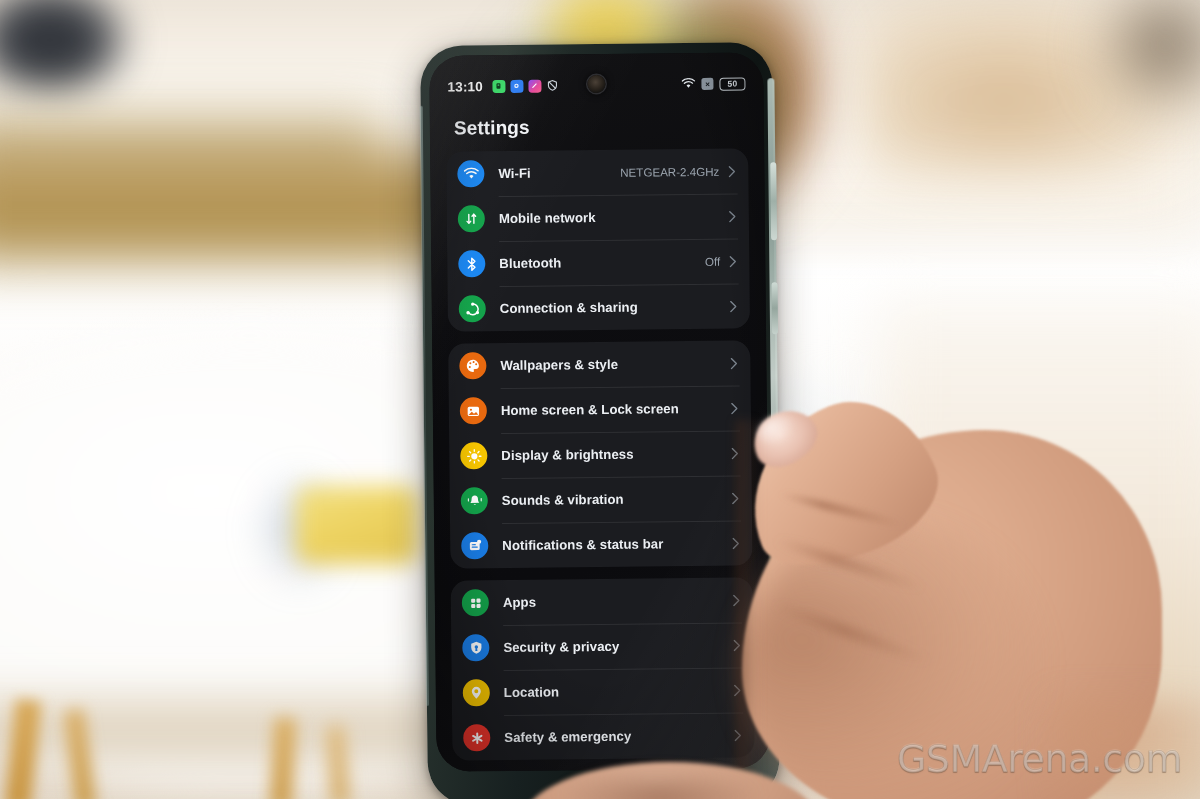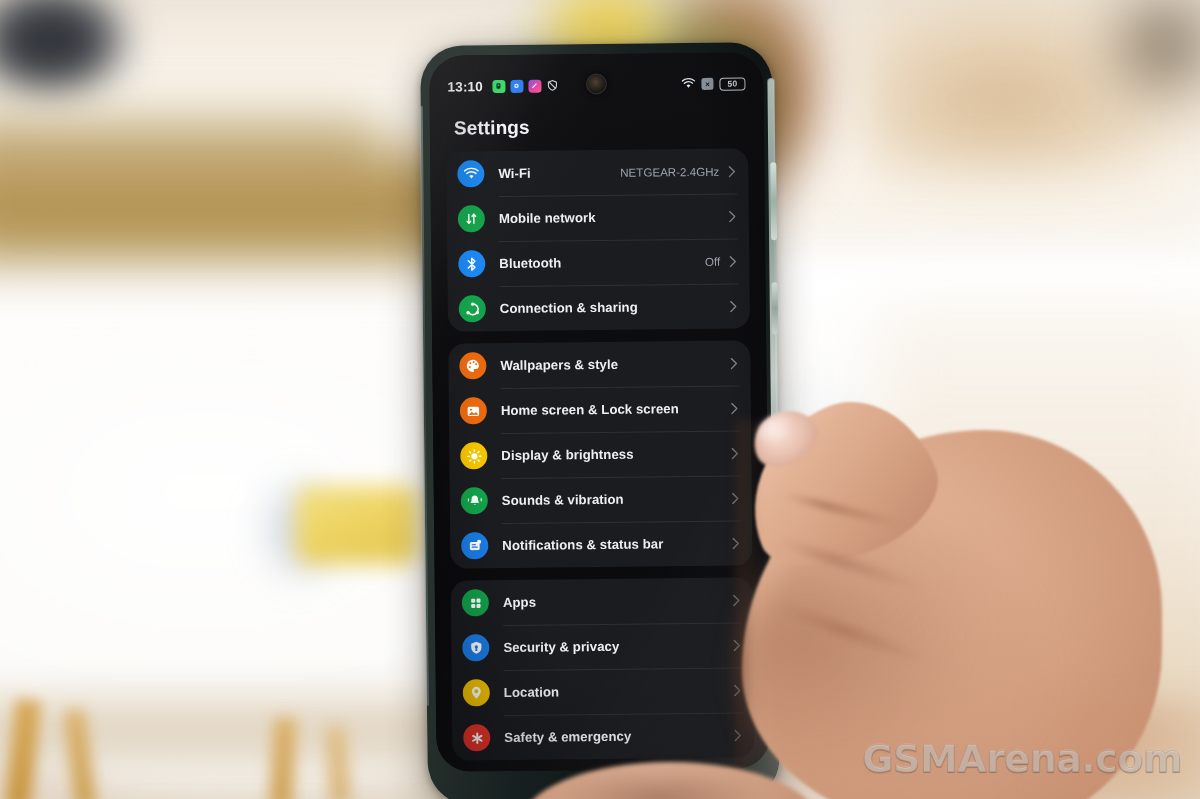--- a/index.html
+++ b/index.html
@@ -383,21 +383,21 @@
   }
   .hand-bottom-right {
     left:1050px; top:700px; width:200px; height:140px;
     background:radial-gradient(ellipse at 30% 20%, rgba(205,150,115,.6) 0%, rgba(190,135,100,0) 75%);
     filter:blur(16px);
   }
 
   
   #watermark {
     position:absolute; right:18px; bottom:18px;
-    font-size:38px; font-weight:bold;
+    font-size:38px; font-weight:normal;
     letter-spacing:-.5px;
     color:rgba(255,255,255,.30);
     text-shadow:0 1px 1px rgba(90,70,55,.35), 0 -1px 1px rgba(255,255,255,.25);
     -webkit-text-stroke:1px rgba(120,95,75,.30);
     font-family:"DejaVu Sans", sans-serif;
     white-space:nowrap;
     z-index:60;
   }
 </style>
 </head>

